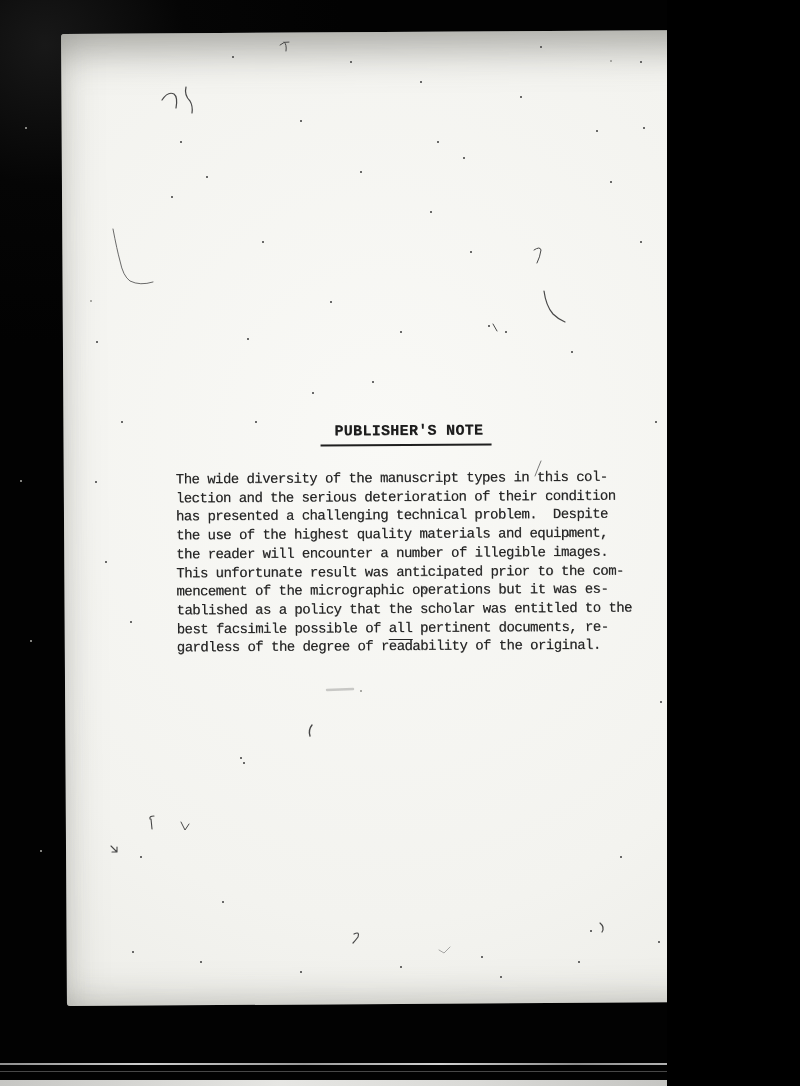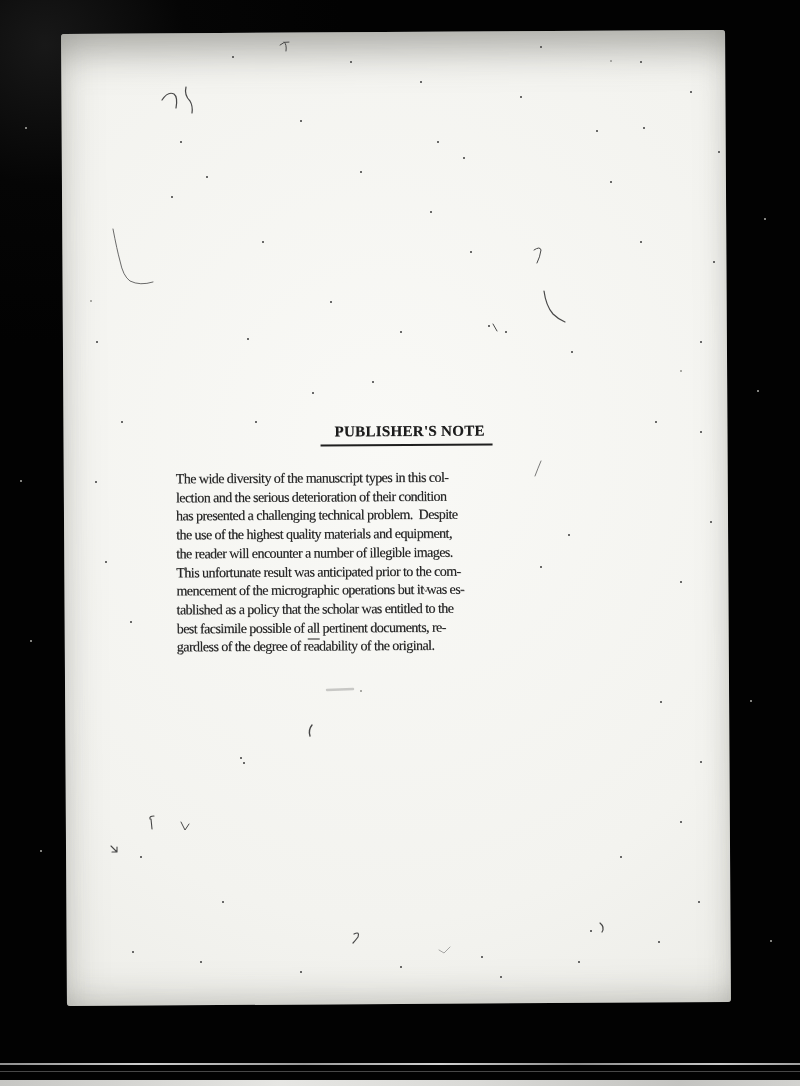--- a/index.html
+++ b/index.html
@@ -1,18 +1,18 @@
 <!DOCTYPE html>
 <html><head>
 <meta charset="utf-8">
 <style>
   html,body{margin:0;padding:0;}
   body{width:800px;height:1086px;background:#000;font-family:"Liberation Mono",monospace;}
-  .stage{position:relative;width:800px;height:1086px;overflow:hidden;
-         background:radial-gradient(circle at 45px 45px,#181818 0,#050505 140px,#020202 300px);font-family:Liberation Serif, serif;}
+  .stage{position:relative;width:667px;height:1086px;overflow:hidden;
+         background:radial-gradient(circle at 45px 45px,#181818 0,#050505 140px,#020202 300px);}
 
   
   .page{position:absolute;left:64px;top:32px;width:664px;height:972px;
         background:radial-gradient(ellipse 120% 90% at 48% 42%, #f9f9f6 0%, #f3f3ef 55%, #eaeae5 88%, #e0e0db 100%);
         border-radius:3px;
         transform:rotate(-0.35deg);
         box-shadow:inset 0 38px 34px -18px rgba(116,116,110,0.50),
                    inset 0 -28px 34px -22px rgba(130,130,122,0.38),
                    inset 28px 0 40px -26px rgba(130,130,122,0.30),
                    inset -22px 0 36px -26px rgba(130,130,122,0.28);}

